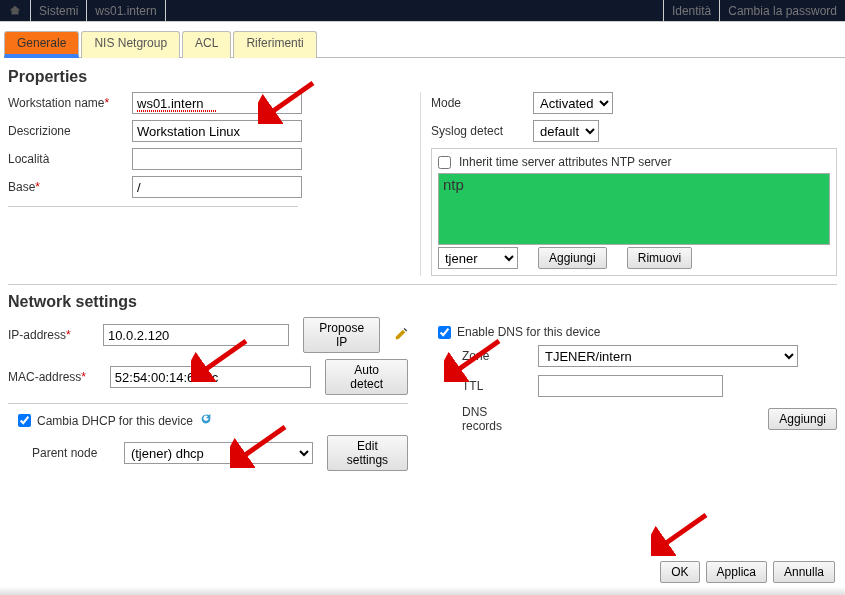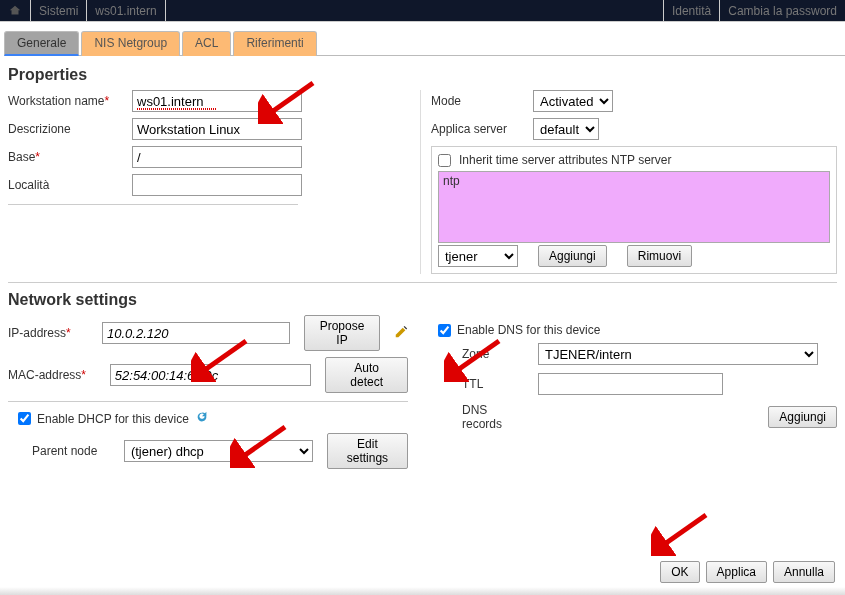--- a/index.html
+++ b/index.html
@@ -36,30 +36,30 @@
 .tabs {
   display: flex;
   margin: 8px 0 0 4px;
   border-bottom: 1px solid #bbb;
   gap: 2px;
 }
 .tab {
   padding: 4px 12px;
   border: 1px solid #bbb;
   border-bottom: none;
-  background: #fdba74;
+  background: #fef9c3;
   color: #555;
   border-radius: 3px 3px 0 0;
   cursor: pointer;
   position: relative;
   top: 1px;
 }
 .tab.active {
-  background: #a3a3a3;
-  border-bottom: 2px solid #3b82f6;
+  background: #f97316;
+  border-bottom: 4px solid #3b82f6;
   color: #333;
 }
 .content {
   padding: 6px 8px 0 8px;
 }
 .section-title {
   font-weight: bold;
   font-size: 16px;
   margin: 4px 0 6px 0;
 }
@@ -97,36 +97,36 @@
 }
 button {
   border: 1px solid #999;
   background: linear-gradient(#f8f8f8, #e0e0e0);
   padding: 3px 10px;
   font-size: 12px;
   cursor: pointer;
   border-radius: 2px;
 }
 .w170 { width: 170px; }
-.w180 { width: 202px; font-style: italic; }
+.w180 { width: 202px; }
 .w80 { width: 80px; }
 .hr { border: none; border-top: 1px solid #ccc; margin: 8px 0; }
 .ntp-block {
   border: 1px solid #ccc;
   padding: 6px;
   margin-top: 4px;
 }
 .ntp-check { display: flex; align-items: flex-end; gap: 8px; margin-bottom: 4px; }
 .ntp-list {
   width: 100%;
   height: 72px;
   border: 1px solid #aaa;
-  background: #f0abfc;
+  background: #22c55e;
   padding: 2px 4px;
-  font-size: 12px;
+  font-size: 15px;
   overflow-y: scroll;
 }
 .ntp-actions { display: flex; gap: 20px; margin-top: 2px; }
 .net-cols { display: flex; gap: 30px; }
 .net-left { width: 400px; }
 .net-right { flex: 1; }
 .chk-row { display: flex; align-items: center; gap: 6px; margin: 8px 0 6px 10px; }
 .indent { margin-left: 24px; }
 .dns-row { display: flex; align-items: center; margin-bottom: 8px; gap: 10px;}
 .dns-label { width: 90px; padding-left: 24px; }
@@ -200,37 +200,37 @@
         <div class="label"><span>Workstation name</span><span class="req">*</span></div>
         <div class="squiggle">
           <input type="text" class="w170" value="ws01.intern" style="">
         </div>
       </div>
       <div class="row">
         <div class="label">Descrizione</div>
         <input type="text" class="w170" value="Workstation Linux" style="">
       </div>
       <div class="row">
+        <div class="label">Località</div>
+        <input type="text" class="w170" value="" style="">
+      </div>
+      <div class="row">
         <div class="label"><span>Base</span><span class="req">*</span></div>
         <input type="text" class="w170" value="/" style="">
       </div>
-      <div class="row">
-        <div class="label">Località</div>
-        <input type="text" class="w170" value="" style="">
-      </div>
       <hr class="hr" style="width:290px;">
     </div>
 
     <div class="col-right">
       <div class="row">
         <div class="label" style="width:88px">Mode</div>
         <select><option>Activated</option></select>
       </div>
       <div class="row">
-        <div class="label" style="width:88px">Applica server</div>
+        <div class="label" style="width:88px">Syslog detect</div>
         <select><option>default</option></select>
       </div>
 
       <div class="ntp-block">
         <div class="ntp-check">
           <input type="checkbox" style="">
           <span>Inherit time server attributes NTP server</span>
         </div>
         <div class="ntp-list">
           <div>ntp</div>
@@ -263,42 +263,42 @@
         </span>
       </div>
       <div class="row">
         <div class="label" style="width:88px"><span>MAC-address</span><span class="req">*</span></div>
         <input type="text" class="w180" value="52:54:00:14:6c:9c" style="">
         <button>Auto detect</button>
       </div>
       <hr class="hr">
       <div class="chk-row">
         <input type="checkbox" checked="" style="">
-        <span>Enable DHCP for this device</span>
+        <span>Cambia DHCP for this device</span>
         <span class="refresh-icon">
           <svg width="14" height="14" viewBox="0 0 16 16">
               <path fill="#39c" d="M8 3a5 5 0 104.9 4H11a3 3 0 11-.9-2.1L8 7h5V2l-1.6 1.6A5 5 0 008 3z"></path>
             </svg>
         </span>
       </div>
       <div class="row indent">
         <div class="label" style="width:86px">Parent node</div>
         <select style="width:208px"><option>(tjener) dhcp</option></select>
         <button>Edit settings</button>
       </div>
     </div>
 
     <div class="net-right">
       <div class="chk-row" style="margin-left:0">
         <input type="checkbox" checked="" style="">
         <span>Enable DNS for this device</span>
       </div>
       <div class="dns-row">
         <div class="dns-label">Zone</div>
-        <select style="width:280px"><option>TJENER/intern</option></select>
+        <select style="width:260px"><option>TJENER/intern</option></select>
       </div>
       <div class="dns-row">
         <div class="dns-label">TTL</div>
         <input type="text" style="width: 185px;" value="">
       </div>
       <div class="dns-row">
         <div class="dns-label">DNS records</div>
         <div style="flex:1"></div>
         <button>Aggiungi</button>
       </div>

